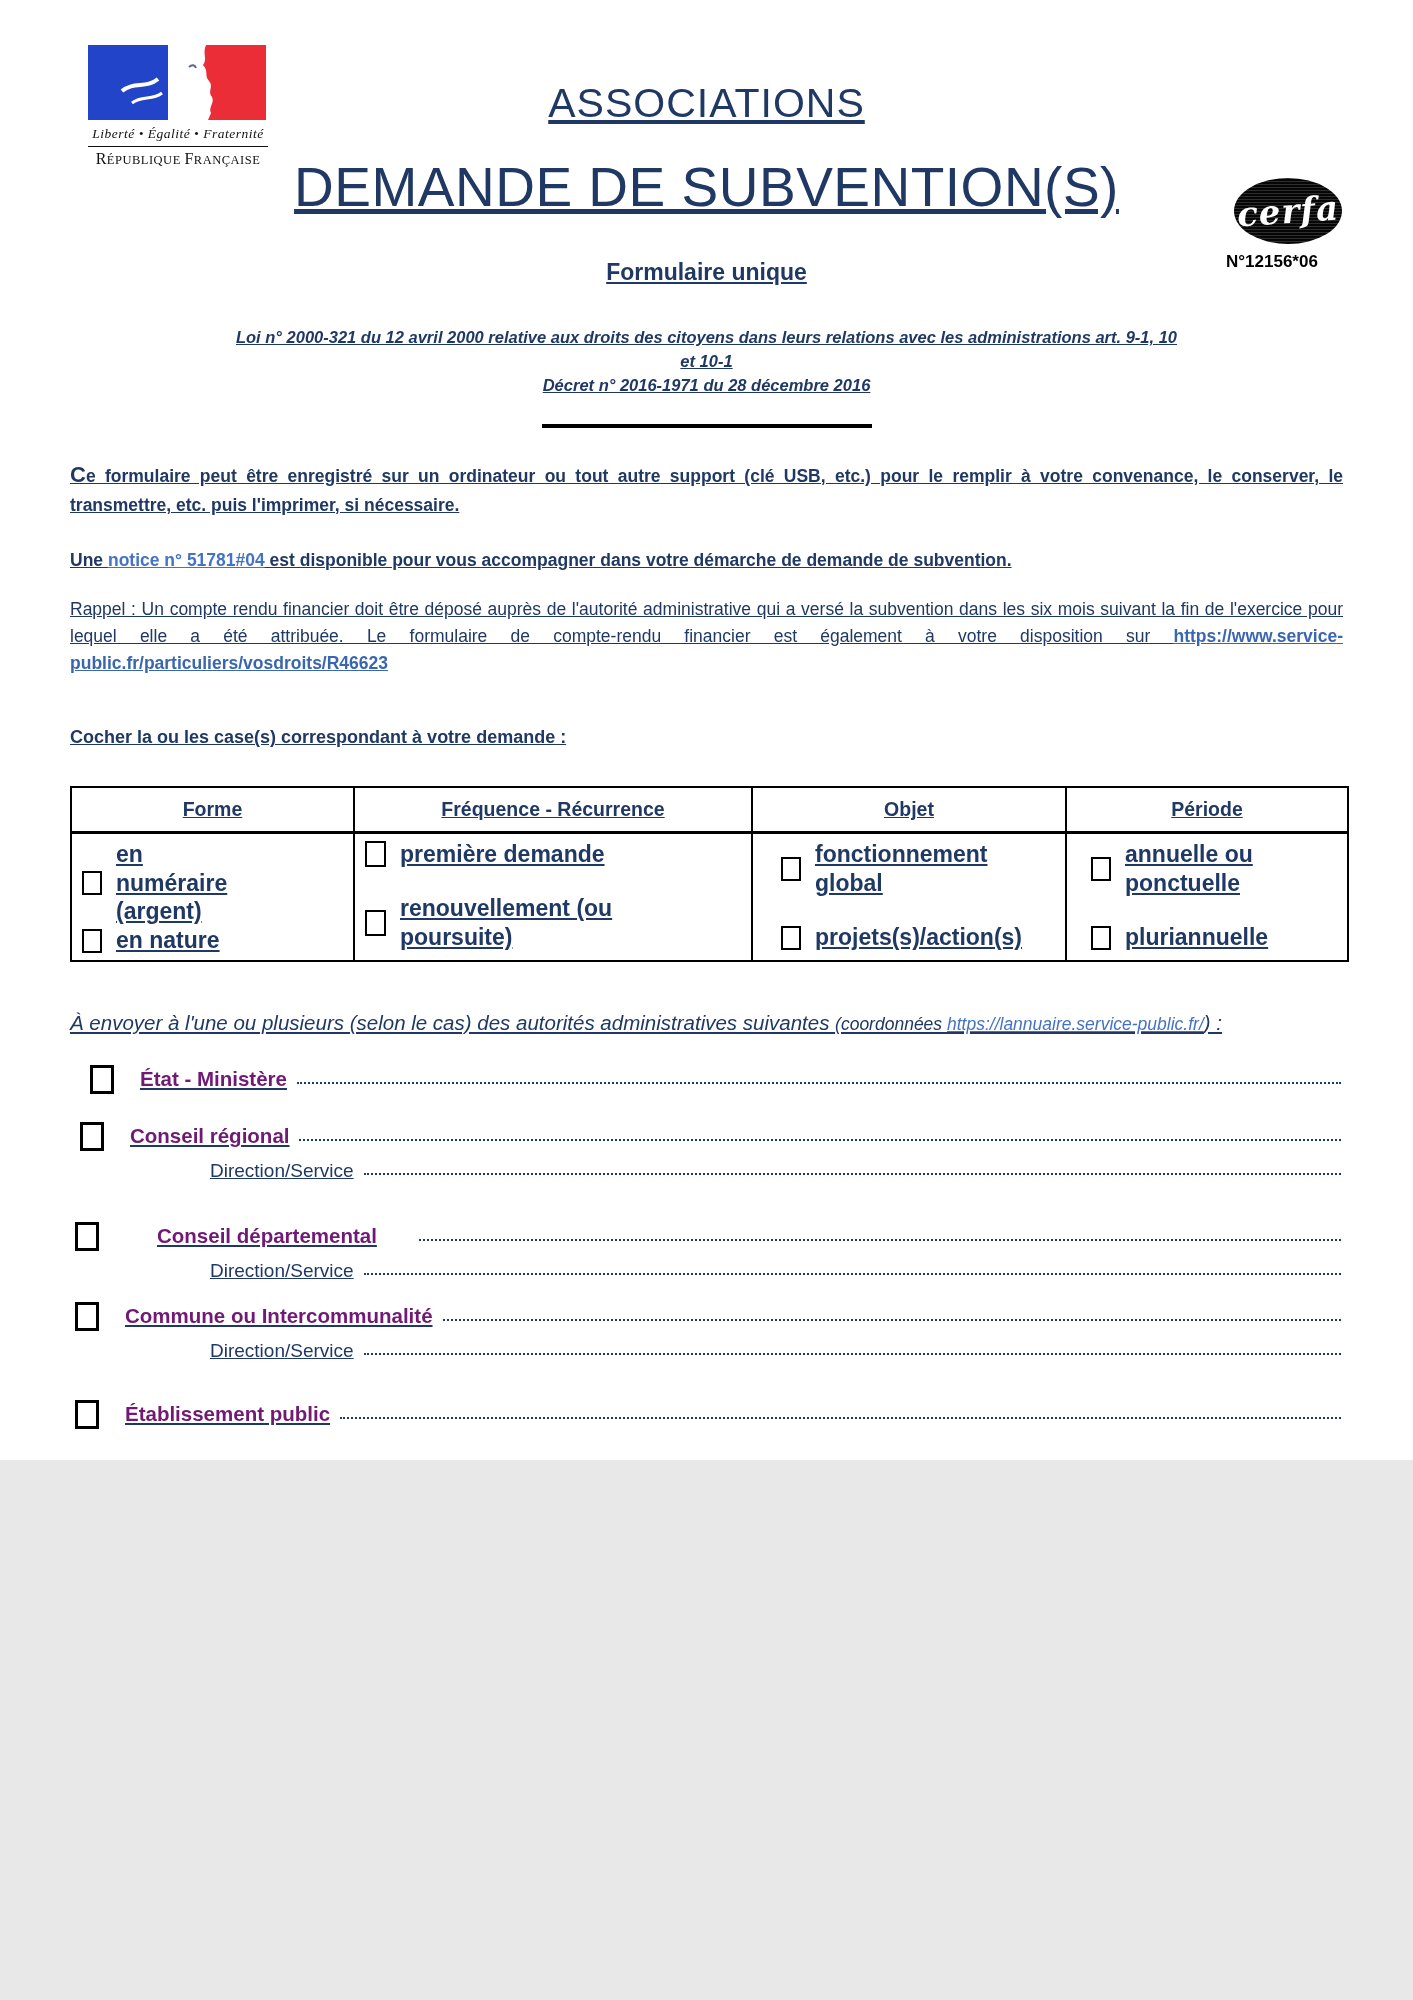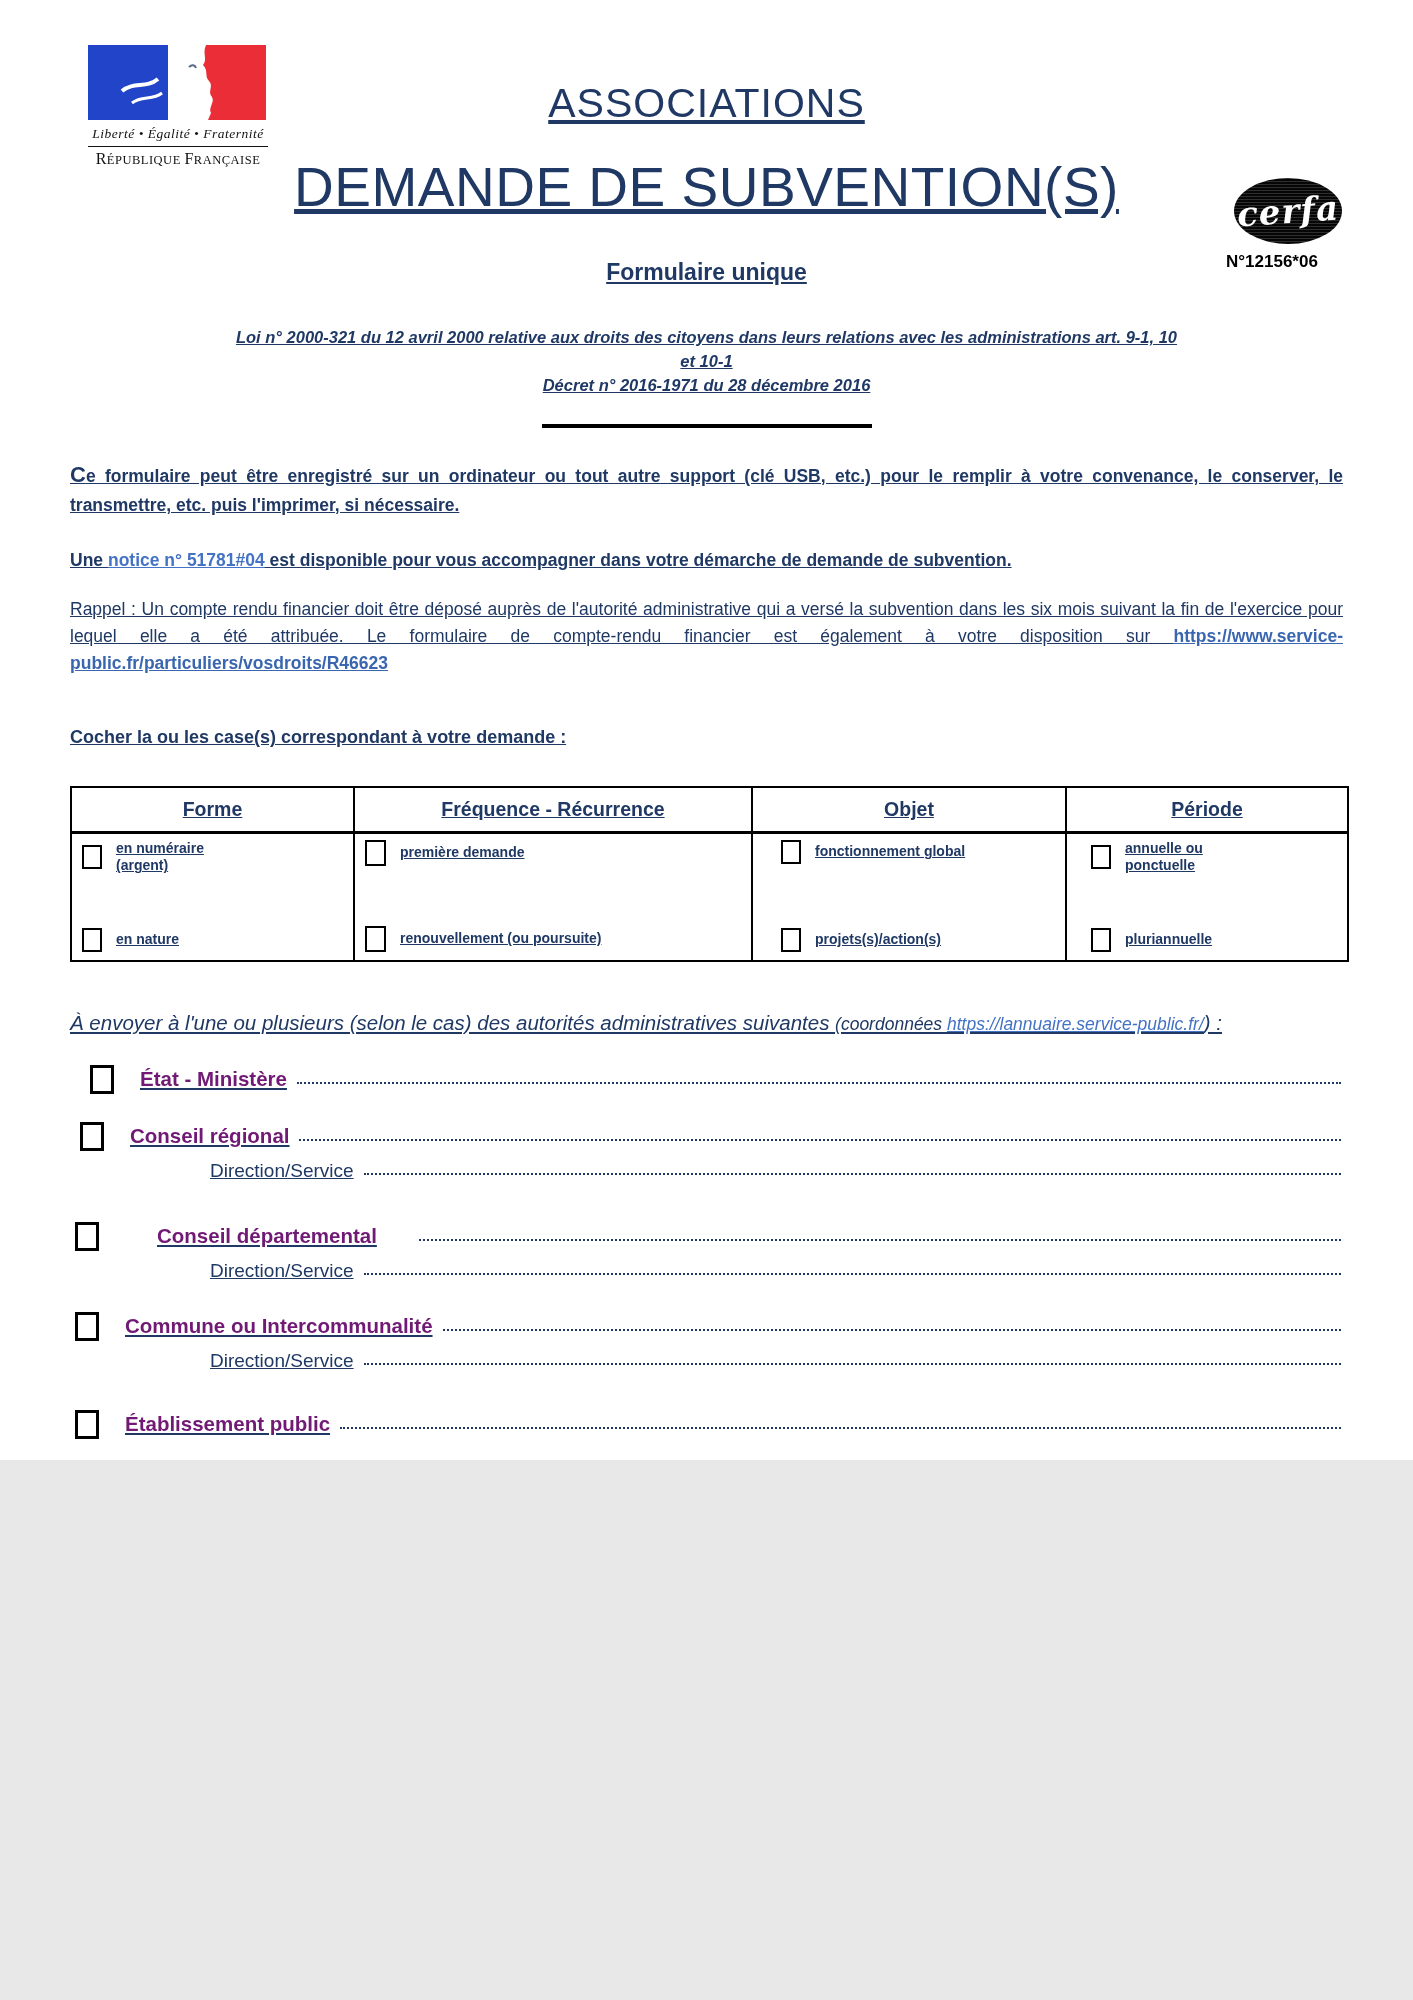--- a/index.html
+++ b/index.html
@@ -51,36 +51,36 @@
   table.choices { margin:38px 0 0 70px; border-collapse:collapse; table-layout:fixed; width:1277px; }
   table.choices col.c1{width:283px;} table.choices col.c2{width:398px;}
   table.choices col.c3{width:314px;} table.choices col.c4{width:282px;}
   table.choices th { border:2px solid #000; border-bottom:3px solid #000; height:45px;
                      font-size:19.5px; color:#1F3864; text-align:center; vertical-align:middle; }
   table.choices td { border:2px solid #000; height:127px; vertical-align:middle; padding:6px 4px 8px 10px; }
   .optcol { display:flex; flex-direction:column; justify-content:space-between; height:112px; }
   .opt { display:flex; align-items:center; }
   .cb { flex:0 0 auto; width:21px; height:26px; border:2px solid #000; background:#fff; cursor:pointer; }
   .cb-sm { width:20px; height:24px; }
-  .opt .lbl { font-weight:bold; font-size:14px; line-height:1.25; margin-left:14px; color:#1F3864; }
+  .opt .lbl { font-weight:bold; font-size:23px; line-height:1.25; margin-left:14px; color:#1F3864; }
   .w130{max-width:135px;} .w250{max-width:260px;} .w170{max-width:175px;} .w150{max-width:150px;}
   
   .sendto { margin:46px 70px 0; font-style:italic; font-size:20.5px; line-height:1.5; color:#1F3864; }
   .sendto .small { font-size:17.5px; }
   
   .auth-list { margin:26px 70px 0; }
   .auth-item { display:flex; align-items:center; }
   .auth-item .cbl { flex:0 0 auto; width:24px; height:29px; border:3px solid #000; background:#fff; cursor:pointer; }
   .auth-item .albl { font-weight:bold; font-size:20.5px; margin-left:26px; white-space:nowrap; color:#701a75; }
   .dots { flex:1 1 auto; border-bottom:2px dotted #1F3864; margin:0 2px 5px 10px; height:14px; cursor:text; }
   .sub-row { display:flex; align-items:center; margin:9px 0 0 140px; }
   .sub-row .slbl { font-size:19px; white-space:nowrap; color:#1F3864; }
   .sub-row .shint { font-size:16.5px; white-space:nowrap; color:#1F3864; margin-left:4px; }
   .ml-etat{margin-left:20px;} .ml-reg{margin-left:10px;} .ml-std{margin-left:5px;}
-  .mt28{margin-top:28px;} .mt40{margin-top:40px;gap:32px;} .mt30{margin-top:30px;} .mt38{margin-top:38px;}
+  .mt28{margin-top:28px;} .mt40{margin-top:40px;gap:32px;} .mt30{margin-top:20px;} .mt38{margin-top:38px;}
   .gap-autre{margin-left:46px;}
   
   .footer { position:absolute; top:1907px; left:0; width:1297px; text-align:right;
             font-size:17px; color:#1a1a1a; }
 </style>
 </head>
 <body>
 
 <div class="page">
 

